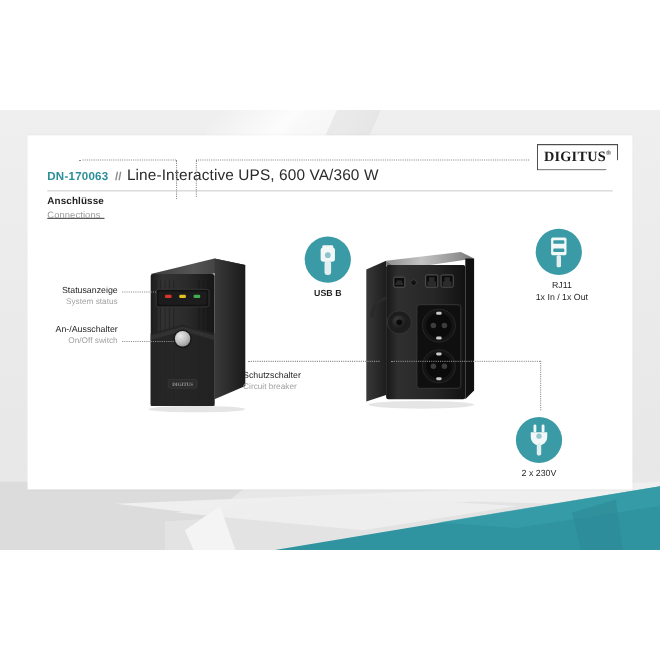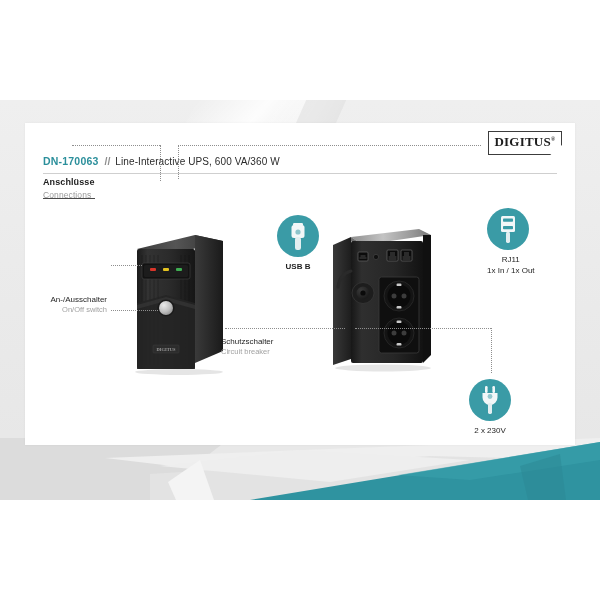--- a/index.html
+++ b/index.html
@@ -56,21 +56,21 @@
   }
   .logo-txt sup{font-size:6px;vertical-align:super;}
 
   .sku-line{
     position:absolute;left:18px;top:28px;width:514px;
     border-bottom:1px solid #cfcfcf;padding-bottom:4px;
     white-space:nowrap;
   }
   .sku{font-size:10.5px;font-weight:700;color:#2b8f9b;letter-spacing:.2px;}
   .sep{font-size:10.5px;font-weight:700;color:#8d8d8d;margin:0 5px 0 6px;}
-  .sku-desc{font-size:10px;color:#2b2b2b;letter-spacing:.1px;}
+  .sku-desc{font-size:14px;color:#2b2b2b;letter-spacing:.1px;}
 
   .sec-de{
     position:absolute;left:18px;top:54px;
     font-size:9px;font-weight:700;color:#1f1f1f;
     border-bottom:1px solid #4a4a4a;padding-bottom:11px;letter-spacing:.1px;
   }
   .sec-en{
     position:absolute;left:18px;top:67px;
     font-size:8.5px;color:#9a9a9a;letter-spacing:.1px;
   }
@@ -200,20 +200,24 @@
           <circle cx="33" cy="75" r="8.5" fill="#1a1a1a"></circle>
           <circle cx="33" cy="75" r="7" fill="url(#btnG)"></circle>
 
           <rect x="20" y="112" width="26" height="8" rx="1" fill="#2c2c2c" stroke="#3c3c3c" stroke-width=".5"></rect>
           <text x="33" y="118" font-family="Liberation Serif, serif" font-size="4.5" font-weight="700" fill="#9b9b9b" text-anchor="middle">DIGITUS</text>
 
           <ellipse cx="46" cy="139" rx="44" ry="3" fill="#000" opacity=".10"></ellipse>
         </svg>
       </div>
 
+      <div class="callout" style="left:-8px;top:136px;width:90px;">
+        <div class="de">Statusanzeige</div>
+        <div class="en">System status</div>
+      </div>
       <div class="dotted-h" style="left:86px;top:142px;width:31px;"></div>
 
       <div class="callout" style="left:-8px;top:172px;width:90px;">
         <div class="de">An-/Ausschalter</div>
         <div class="en">On/Off switch</div>
       </div>
       <div class="dotted-h" style="left:86px;top:187px;width:47px;"></div>
 
       <div class="ups" style="left:300px;top:100px;">
         <svg width="110" height="152" viewBox="0 0 110 152" xmlns="http://www.w3.org/2000/svg">

